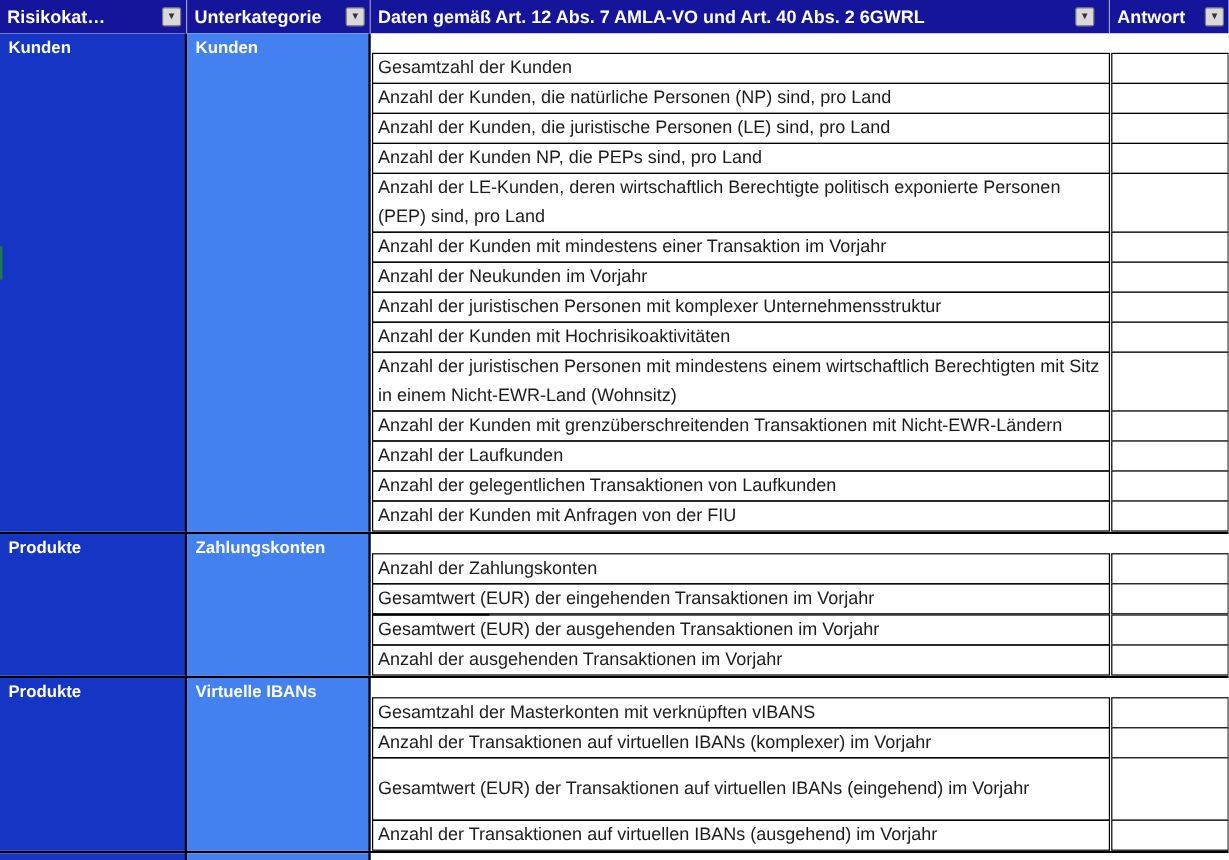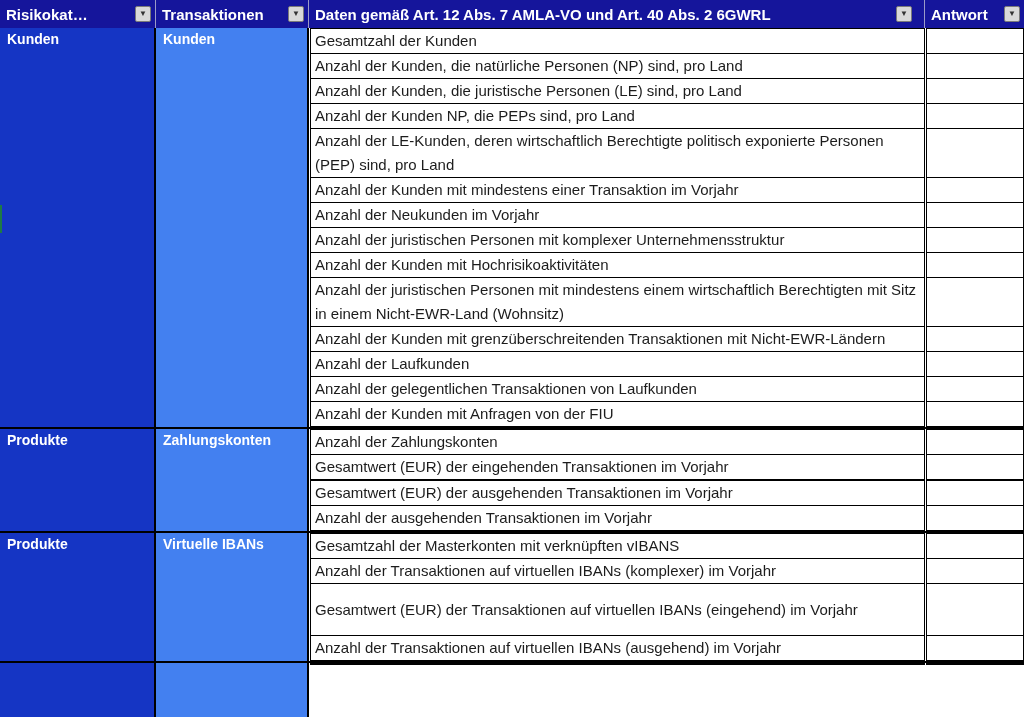--- a/index.html
+++ b/index.html
@@ -43,21 +43,21 @@
   .cat, .sub {
     color:#fff; font-weight:bold; font-size:14px;
     padding:3px 2px 0 7px;
     border-right:2px solid #000;
     overflow:hidden; white-space:nowrap;
   }
   .cat { width:156px; background:var(--category_bg,#1535C4); }
   .sub { width:153px; background:var(--subcategory_bg,#4380F0); }
   .rows { flex:1; display:flex; flex-direction:column; background:#fff; padding-left:1px; }
   .row { display:flex; margin-top:-1px; align-items:stretch; }
-  .row:first-child { margin-top:0; }
+  .row:first-child { margin-top:16px; }
   .c3 {
     flex:1; border:1px solid #000; margin-right:1px;
     font-size:15px; line-height:24px; padding:0 4px;
     color:var(--body_text,#1c1c1c);
   }
   .c4 { width:98px; border:1px solid #000; background:#fff; }
   .row.tall .c3 { min-height:53px; display:flex; align-items:center; }
   .row.tall .c4 { min-height:53px; }
   
   .section.partial { flex:1; border-bottom:none; min-height:5px; }
@@ -75,21 +75,21 @@
   <div class="edge-accent"></div>
 
   <div class="header-row">
     <div class="hcell hc1">
       <span class="hlabel">Risikokategorie</span>
       <span class="filter-btn">
           <span>▼</span>
         </span>
     </div>
     <div class="hcell hc2">
-      <span class="hlabel">Transaktionen</span>
+      <span class="hlabel">Unterkategorie</span>
       <span class="filter-btn">
           <span>▼</span>
         </span>
     </div>
     <div class="hcell hc3">
       <span class="hlabel">Daten gemäß Art. 12 Abs. 7 AMLA-VO und Art. 40 Abs. 2 6GWRL</span>
       <span class="filter-btn">
           <span>▼</span>
         </span>
     </div>

